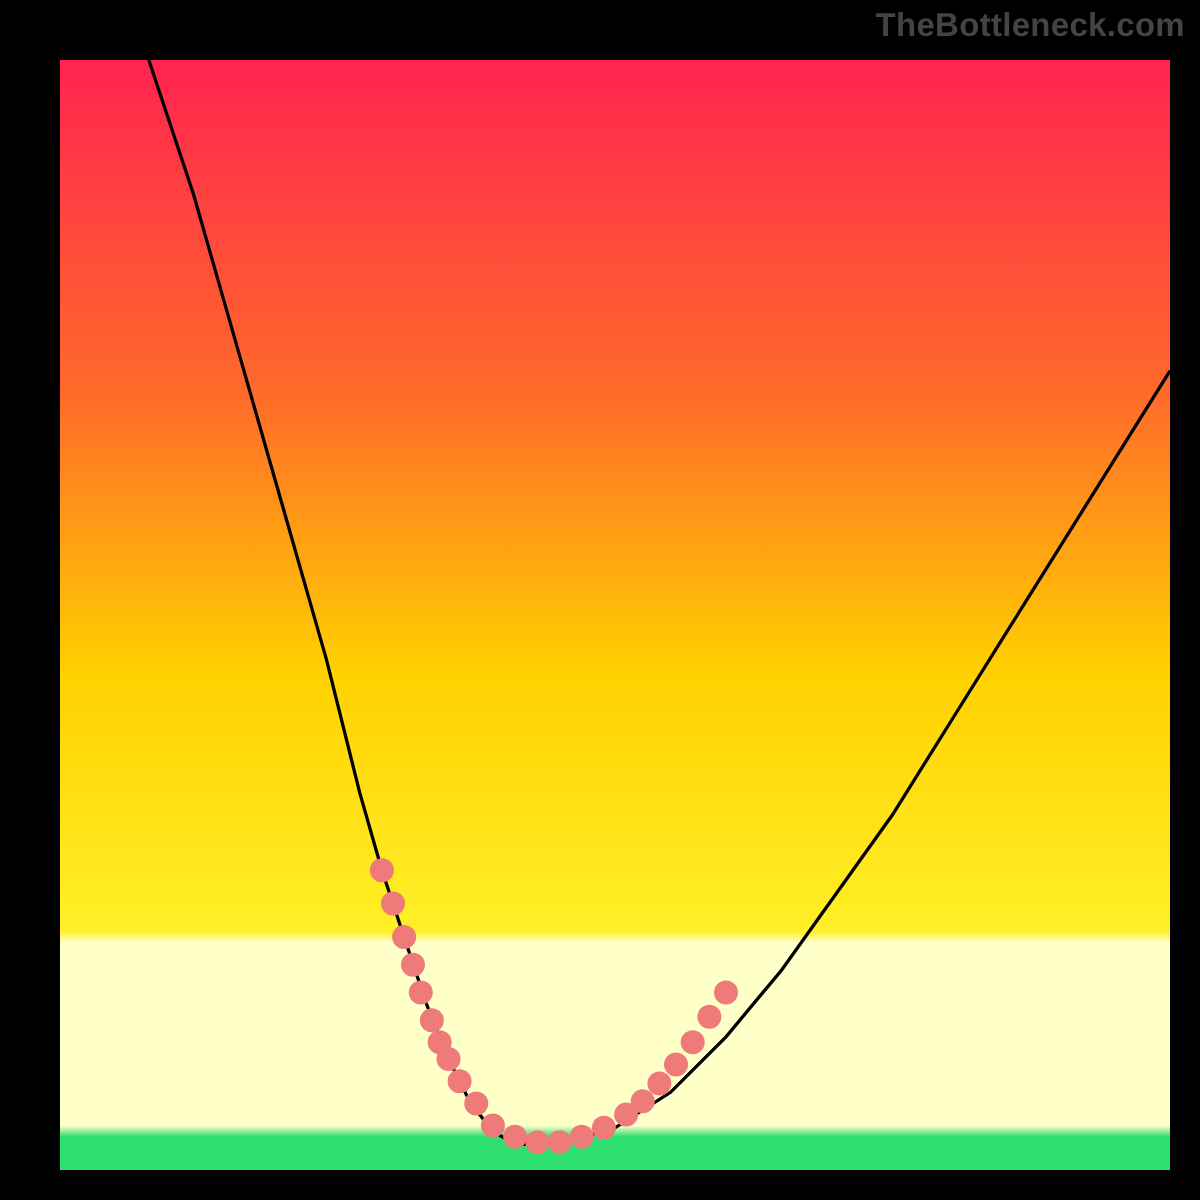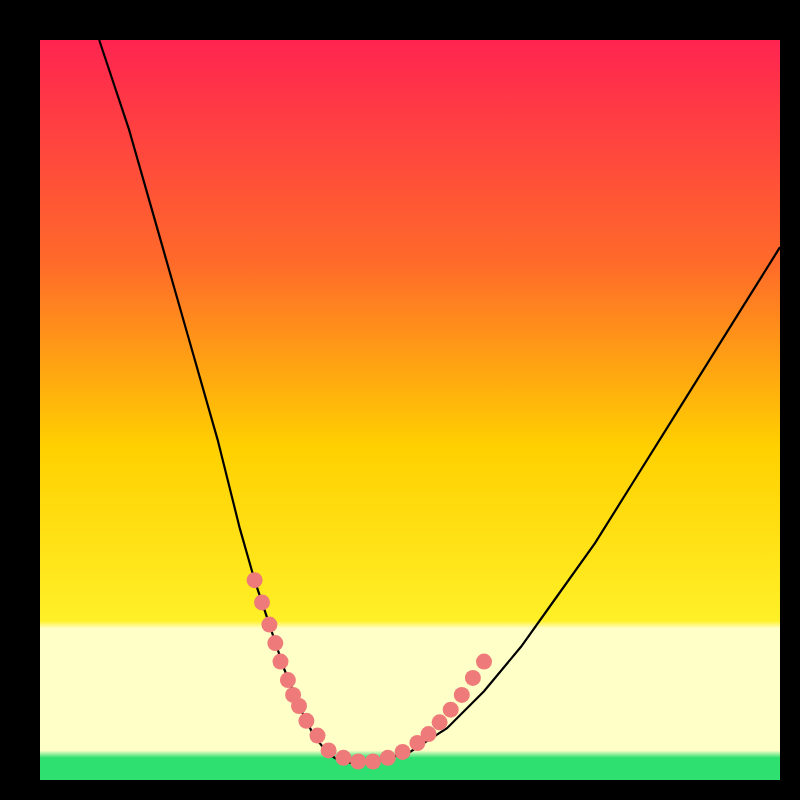--- a/index.html
+++ b/index.html
@@ -28,20 +28,21 @@
     user-select: none;
   }
   svg {
     display: block;
   }
 </style>
 </head>
 <body>
 
 <div id="stage">
+  <div id="watermark">TheBottleneck.com</div>
   <svg id="chart" width="800" height="800" viewBox="0 0 800 800">
     <defs>
       <linearGradient id="bgGrad" x1="0" y1="0" x2="0" y2="1">
         <stop id="g0" offset="0%" stop-color="#ff2450"></stop>
         <stop id="g1" offset="30%" stop-color="#ff6a2a"></stop>
         <stop id="g2" offset="55%" stop-color="#ffd000"></stop>
         <stop id="g3" offset="78.5%" stop-color="#fff028"></stop>
         <stop id="g4" offset="79.5%" stop-color="#ffffc8"></stop>
         <stop id="g5" offset="96%" stop-color="#ffffc8"></stop>
         <stop id="g6" offset="97%" stop-color="#2ee070"></stop>

